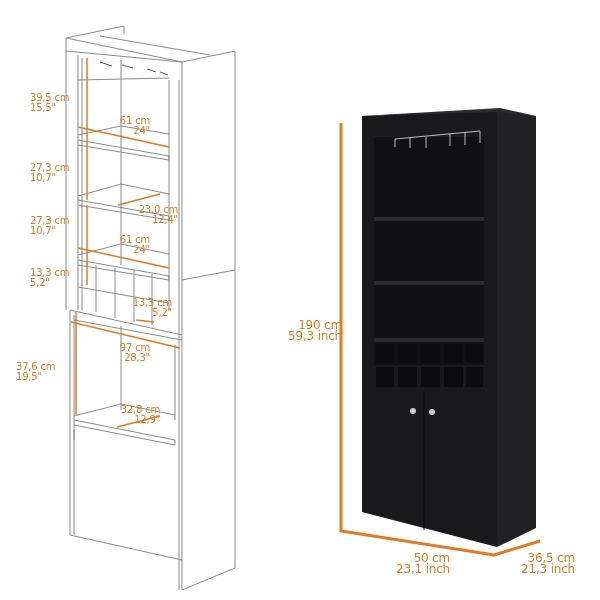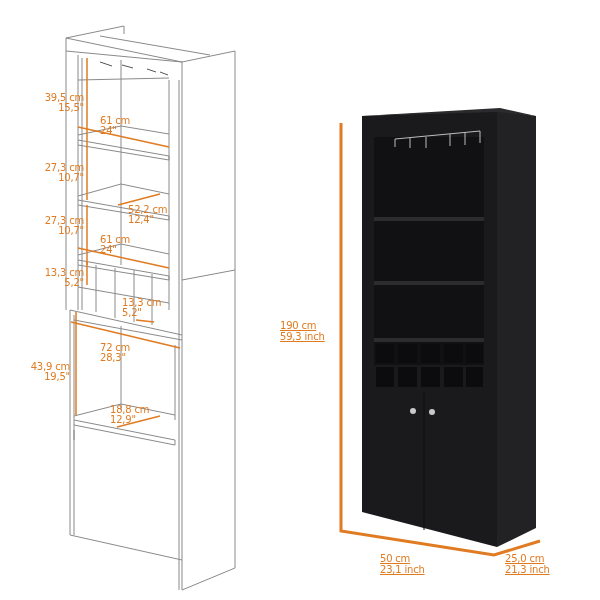--- a/index.html
+++ b/index.html
@@ -1,21 +1,21 @@
 <!DOCTYPE html>
 <html><head>
 <meta charset="utf-8">
 <style>
   html,body{margin:0;padding:0;background:#ffffff;}
   body{width:600px;height:600px;position:relative;overflow:hidden;font-family:"DejaVu Sans",sans-serif;}
   svg{position:absolute;left:0;top:0;}
-  .lbl{position:absolute;color:#e07b22;font-size:10px;line-height:10px;text-align:left;white-space:nowrap;letter-spacing:-0.2px;}
+  .lbl{position:absolute;color:#e07b22;font-size:10px;line-height:10px;text-align:right;white-space:nowrap;letter-spacing:-0.2px;}
   .lbl span{display:block;}
-  .lbl.right{text-align:right;}
-  .lbl.big{font-size:10px;line-height:11px;text-decoration:underline;}
+  .lbl.right{text-align:left;}
+  .lbl.big{font-size:12px;line-height:11px;}
 </style>
 </head>
 <body>
 
 <svg width="600" height="600">
   <g stroke="#8a8a8a" stroke-width="1" fill="none">
 
     <polyline points="66,38 124,26 124,34"></polyline>
     <polyline points="66,38 182,62 235,51"></polyline>
     <polyline points="66,51 182,62"></polyline>
@@ -132,56 +132,56 @@
 </div>
 <div class="lbl" style="left:100px;top:116px;width:50px">
   <span>61 cm</span>
   <span>24"</span>
 </div>
 <div class="lbl right" style="left:30px;top:163px;width:54px">
   <span>27,3 cm</span>
   <span>10,7"</span>
 </div>
 <div class="lbl" style="left:128px;top:205px;width:50px">
-  <span>52,2 cm</span>
+  <span>23,0 cm</span>
   <span>12,4"</span>
 </div>
 <div class="lbl right" style="left:30px;top:216px;width:54px">
   <span>27,3 cm</span>
   <span>10,7"</span>
 </div>
 <div class="lbl" style="left:100px;top:235px;width:50px">
   <span>61 cm</span>
   <span>24"</span>
 </div>
 <div class="lbl right" style="left:30px;top:268px;width:54px">
   <span>13,3 cm</span>
   <span>5,2"</span>
 </div>
 <div class="lbl" style="left:122px;top:298px;width:50px">
   <span>13,3 cm</span>
   <span>5,2"</span>
 </div>
 <div class="lbl" style="left:100px;top:343px;width:50px">
-  <span>72 cm</span>
+  <span>97 cm</span>
   <span>28,3"</span>
 </div>
 <div class="lbl right" style="left:16px;top:362px;width:54px">
-  <span>43,9 cm</span>
+  <span>37,6 cm</span>
   <span>19,5"</span>
 </div>
 <div class="lbl" style="left:110px;top:405px;width:50px">
-  <span>18,8 cm</span>
+  <span>32,8 cm</span>
   <span>12,9"</span>
 </div>
 
 <div class="lbl big" style="left:280px;top:320px;width:62px">
   <span>190 cm</span>
   <span>59,3 inch</span>
 </div>
 <div class="lbl big" style="left:380px;top:553px;width:70px">
   <span>50 cm</span>
   <span>23,1 inch</span>
 </div>
 <div class="lbl big" style="left:505px;top:553px;width:70px">
-  <span>25,0 cm</span>
+  <span>36,5 cm</span>
   <span>21,3 inch</span>
 </div>
 
 </body></html>

